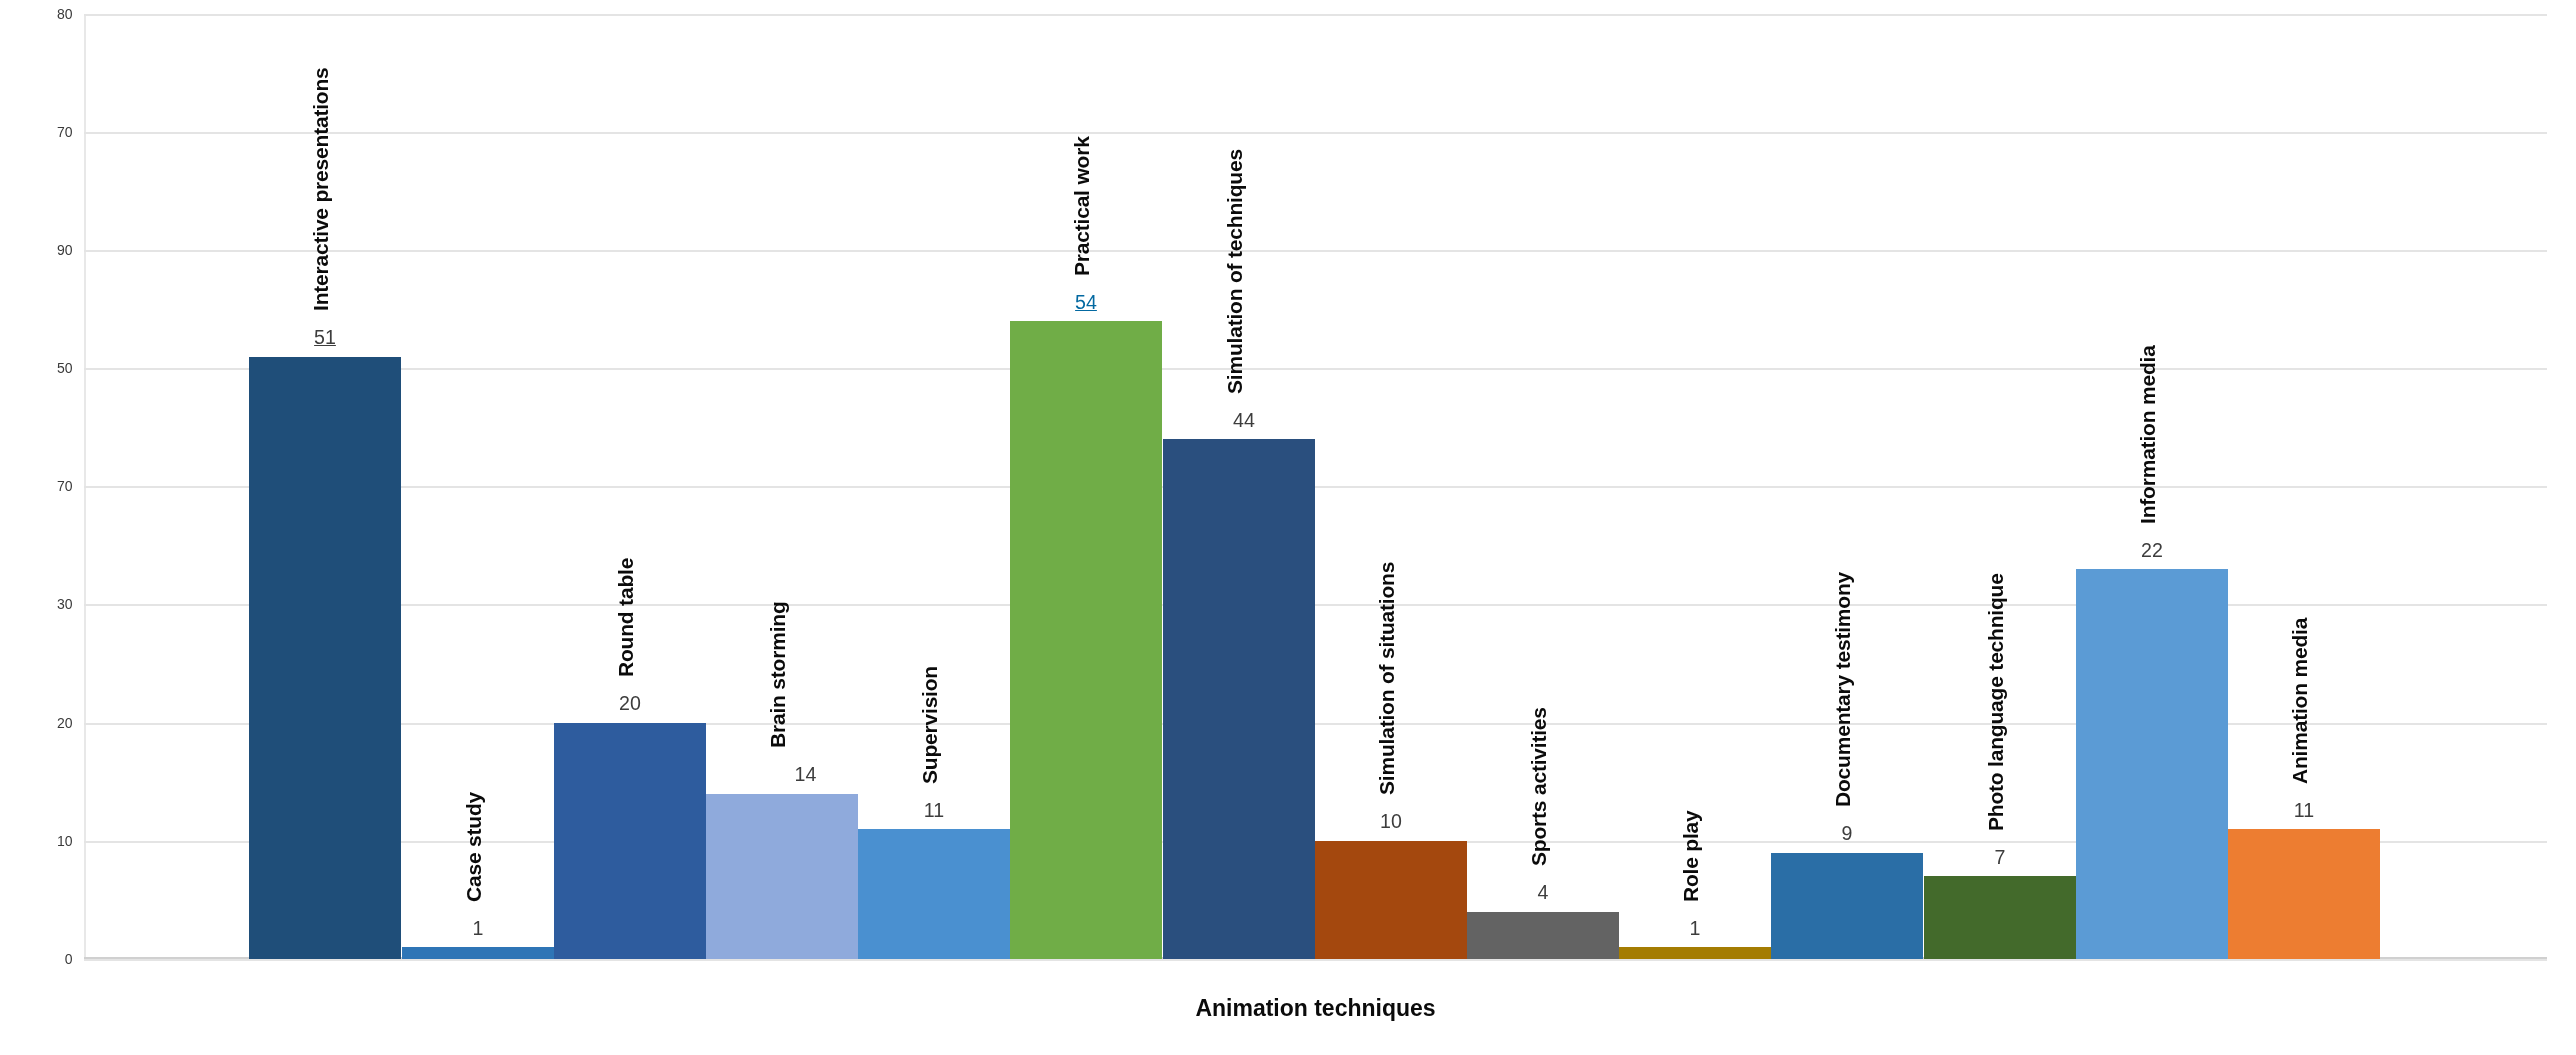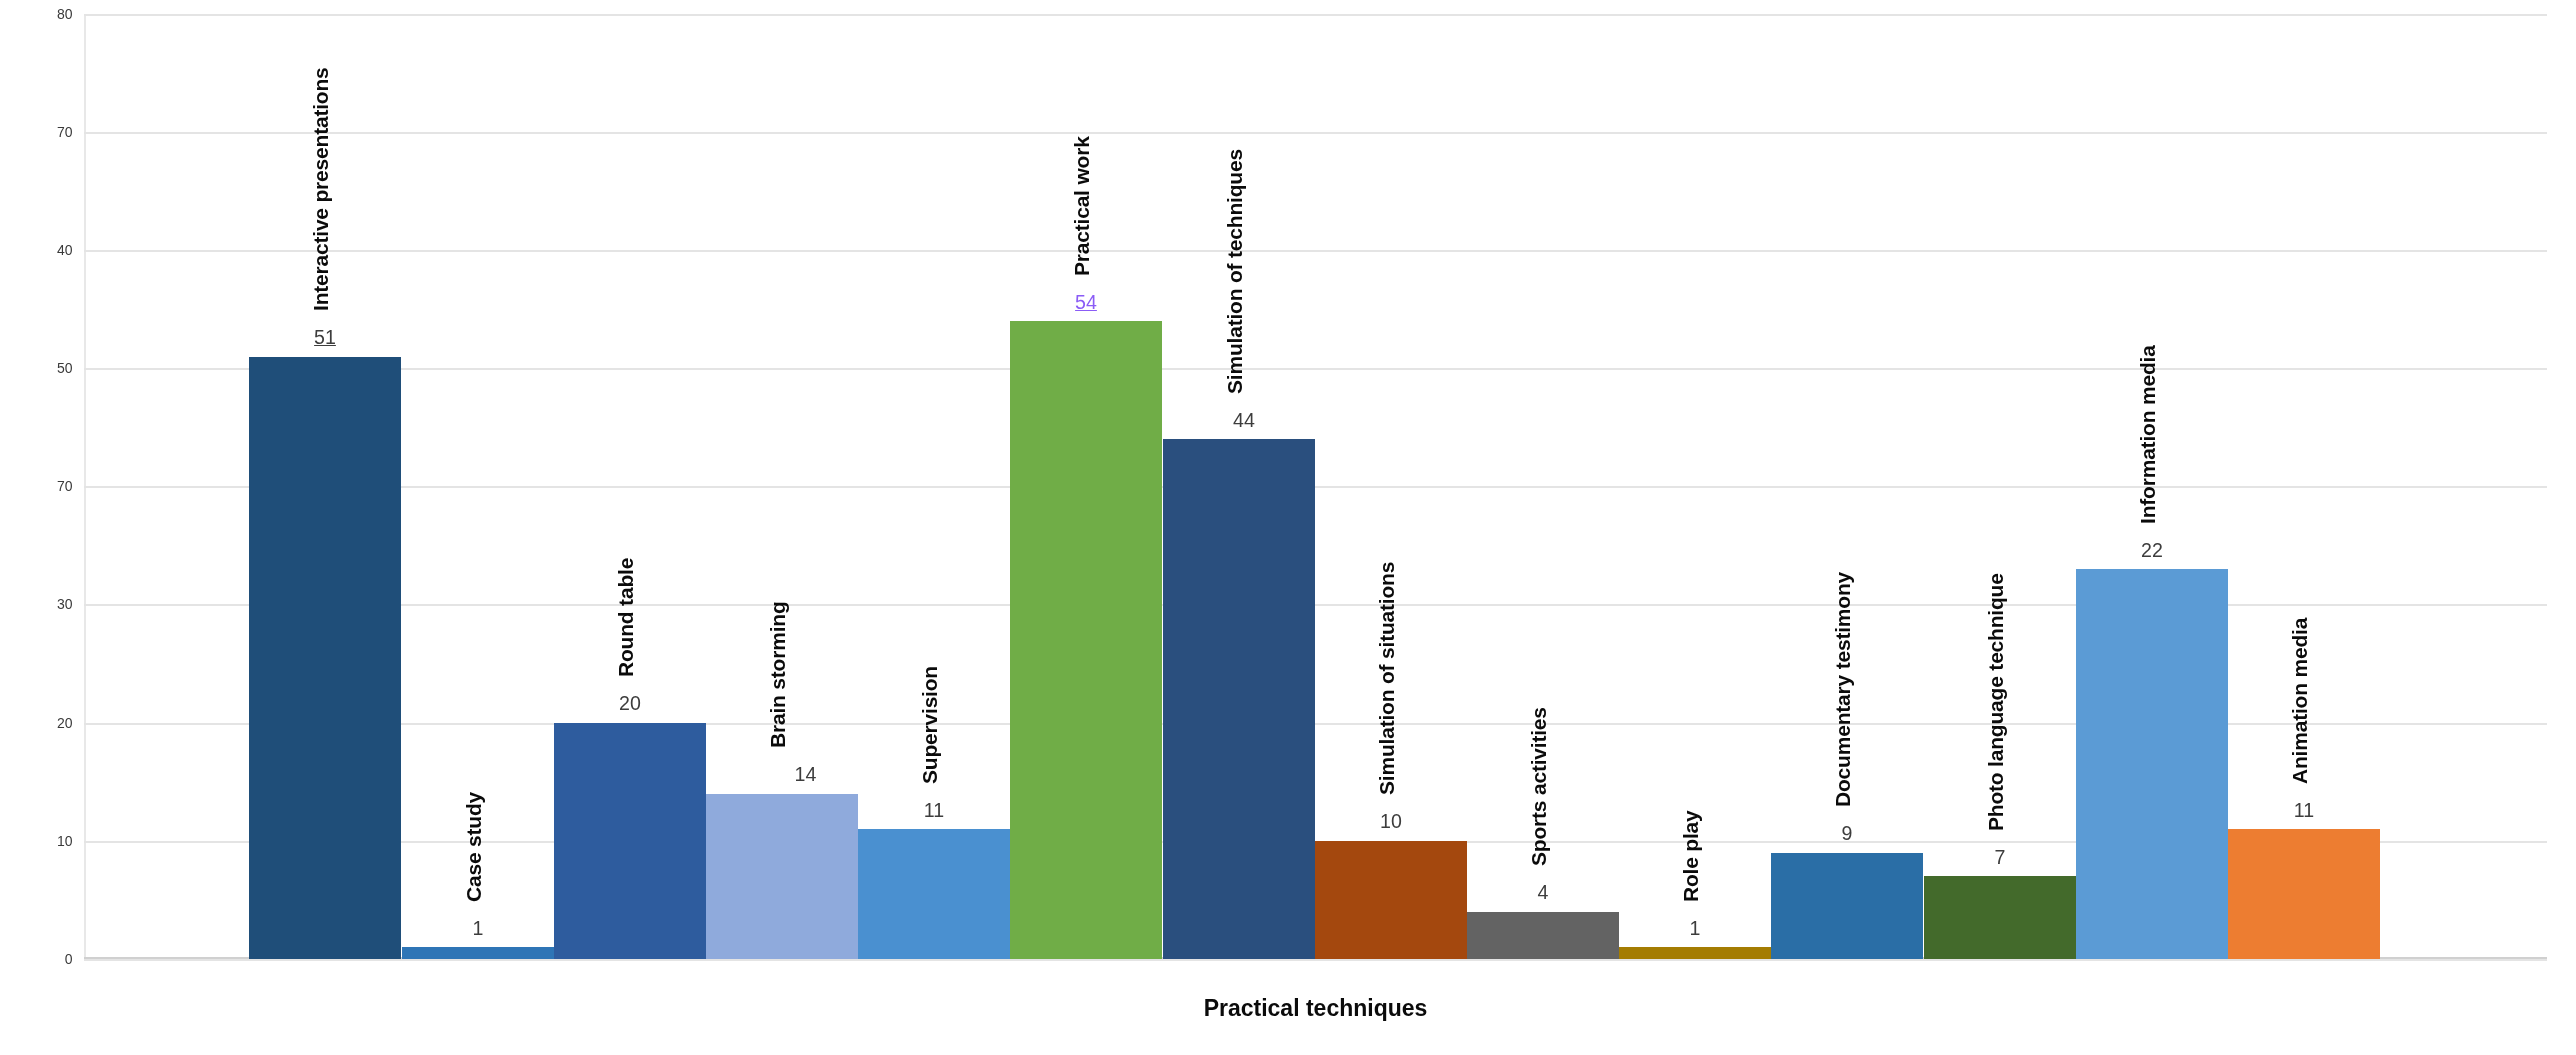--- a/index.html
+++ b/index.html
@@ -126,21 +126,21 @@
   }
 </style>
 </head>
 <body>
 
 <div id="chart-root">
 
   <div id="y-axis">
       <div class="y-tick-label" style="top: 0px; color: rgb(58, 58, 58);">80</div>
       <div class="y-tick-label" style="top: 118px; color: rgb(58, 58, 58);">70</div>
-      <div class="y-tick-label" style="top: 236px; color: rgb(58, 58, 58);">40</div>
+      <div class="y-tick-label" style="top: 236px; color: rgb(58, 58, 58);">90</div>
       <div class="y-tick-label" style="top: 354px; color: rgb(58, 58, 58);">50</div>
       <div class="y-tick-label" style="top: 472px; color: rgb(58, 58, 58);">70</div>
       <div class="y-tick-label" style="top: 590px; color: rgb(58, 58, 58);">30</div>
       <div class="y-tick-label" style="top: 709px; color: rgb(58, 58, 58);">20</div>
       <div class="y-tick-label" style="top: 827px; color: rgb(58, 58, 58);">10</div>
       <div class="y-tick-label" style="top: 945px; color: rgb(58, 58, 58);">0</div>
     </div>
 
   <div class="plot-area">
     <div class="y-axis-spine"></div>
@@ -179,21 +179,21 @@
         <div class="bar-value" style="bottom: 173px; color: rgb(61, 61, 61); margin-left: 47px;">14</div>
         <div class="cat-label" style="color: rgb(11, 11, 11); bottom: 211px; transform: rotate(-90deg) translateX(0px); transform-origin: left bottom; margin-left: 8.2px;">Brain storming</div>
       </div>
       <div class="bar-slot" style="left: 774px; width: 152px;">
         <div class="bar" style="height: 130px; background: rgb(74, 144, 208);"></div>
         <div class="bar-value" style="bottom: 137px; color: rgb(61, 61, 61);">11</div>
         <div class="cat-label" style="color: rgb(11, 11, 11); bottom: 175px; transform: rotate(-90deg) translateX(0px); transform-origin: left bottom; margin-left: 8.2px;">Supervision</div>
       </div>
       <div class="bar-slot" style="left: 926px; width: 152px;">
         <div class="bar" style="height: 638px; background: rgb(112, 173, 71);"></div>
-        <div class="bar-value" style="bottom: 645px; color: #8b5cf6; text-decoration: underline;">54</div>
+        <div class="bar-value" style="bottom: 645px; color: #0369a1; text-decoration: underline;">54</div>
         <div class="cat-label" style="color: rgb(11, 11, 11); bottom: 683px; transform: rotate(-90deg) translateX(0px); transform-origin: left bottom; margin-left: 8.2px;">Practical work</div>
       </div>
       <div class="bar-slot" style="left: 1079px; width: 152px;">
         <div class="bar" style="height: 520px; background: rgb(42, 79, 126);"></div>
         <div class="bar-value" style="bottom: 527px; color: rgb(61, 61, 61); padding-left: 10px;">44</div>
         <div class="cat-label" style="color: rgb(11, 11, 11); bottom: 565px; transform: rotate(-90deg) translateX(0px); transform-origin: left bottom; margin-left: 8.2px;">Simulation of techniques</div>
       </div>
       <div class="bar-slot" style="left: 1231px; width: 152px;">
         <div class="bar" style="height: 118px; background: rgb(164, 72, 14);"></div>
         <div class="bar-value" style="bottom: 126px; color: rgb(61, 61, 61);">10</div>
@@ -224,16 +224,16 @@
         <div class="bar-value" style="bottom: 397px; color: rgb(61, 61, 61);">22</div>
         <div class="cat-label" style="color: rgb(11, 11, 11); bottom: 435px; transform: rotate(-90deg) translateX(0px); transform-origin: left bottom; margin-left: 8.2px;">Information media</div>
       </div>
       <div class="bar-slot" style="left: 2144px; width: 152px;">
         <div class="bar" style="height: 130px; background: rgb(237, 125, 49);"></div>
         <div class="bar-value" style="bottom: 137px; color: rgb(61, 61, 61);">11</div>
         <div class="cat-label" style="color: rgb(11, 11, 11); bottom: 175px; transform: rotate(-90deg) translateX(0px); transform-origin: left bottom; margin-left: 8.2px;">Animation media</div>
       </div>
     </div>
 
-  <div id="x-axis-title">Practical techniques</div>
+  <div id="x-axis-title">Animation techniques</div>
 
 </div>
 
 
 </body></html>

